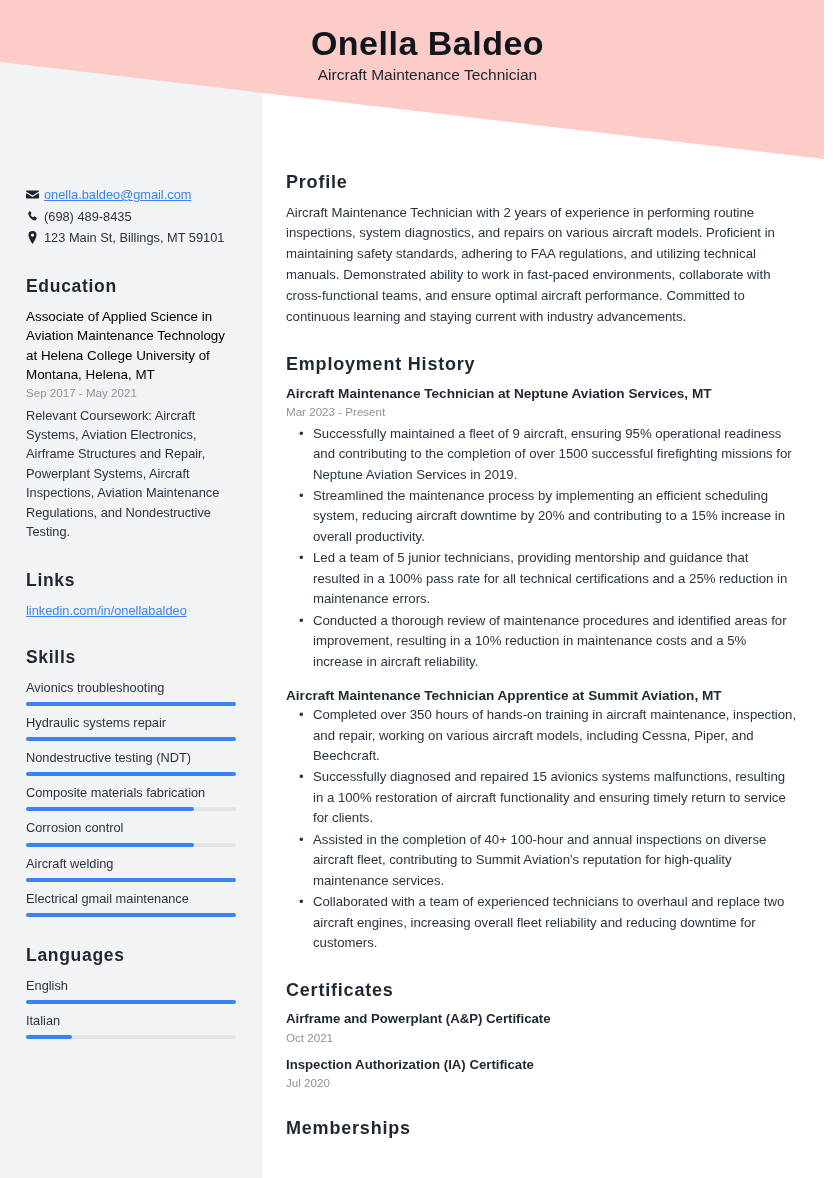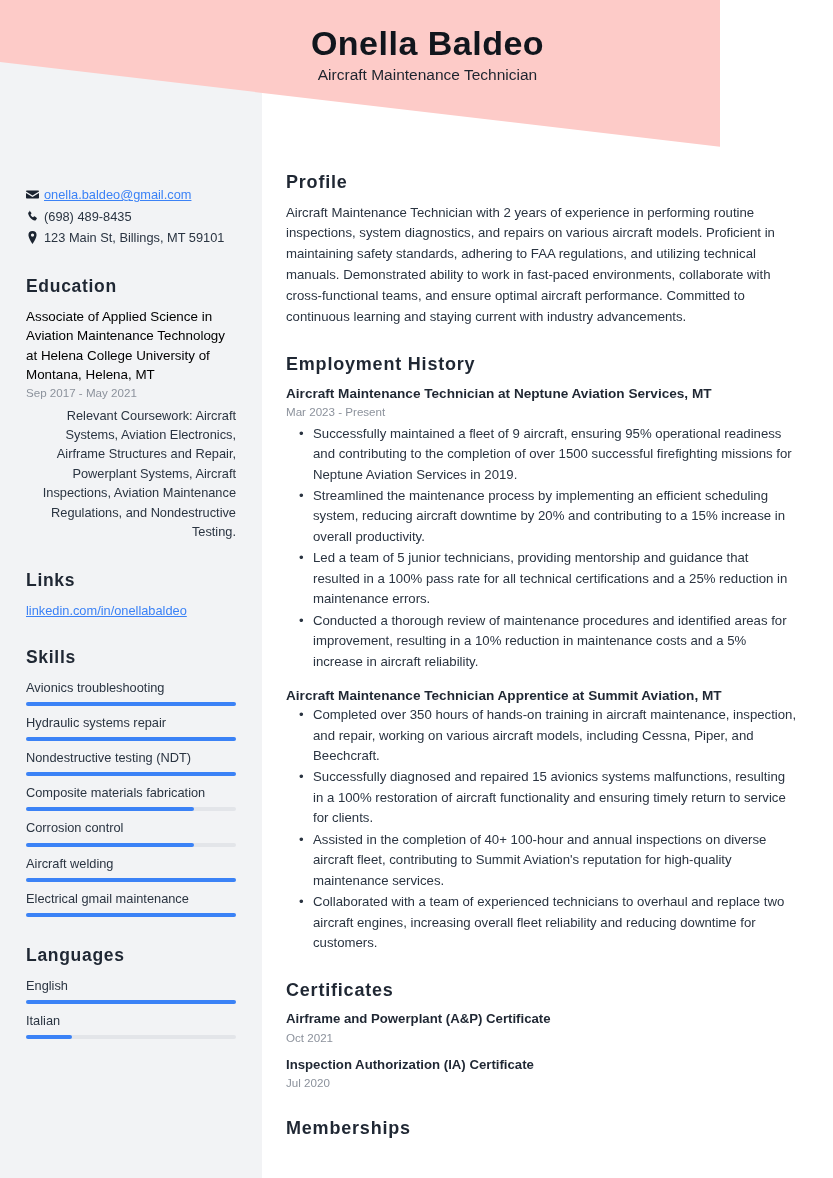--- a/index.html
+++ b/index.html
@@ -13,21 +13,21 @@
     font-family: "Liberation Sans", sans-serif;
     color: #2a3441;
     overflow: hidden;
     position: relative;
   }
 
   
   .header {
     position: absolute;
     top: 0; left: 0;
-    width: 720px;
+    width: 824px;
     height: 170px;
     overflow: hidden;
     z-index: 5;
   }
   .header-bg {
     position: absolute;
     top: 0; left: 0;
     width: 833px;
     height: 170px;
     background: #fdcbc8;
@@ -133,21 +133,20 @@
     font-size: 11.6px;
     color: #8c929c;
     margin-top: 1px;
     line-height: 1.4;
   }
   .edu-desc {
     font-size: 12.8px;
     color: #2a3441;
     line-height: 1.52;
     margin-top: 4px;
-    text-align: right;
   }
 
   
   .skill-item { margin-bottom: 7px; }
   .skill-label {
     font-size: 12.8px;
     color: #2a3441;
     line-height: 1.5;
     margin-bottom: 5px;
   }

